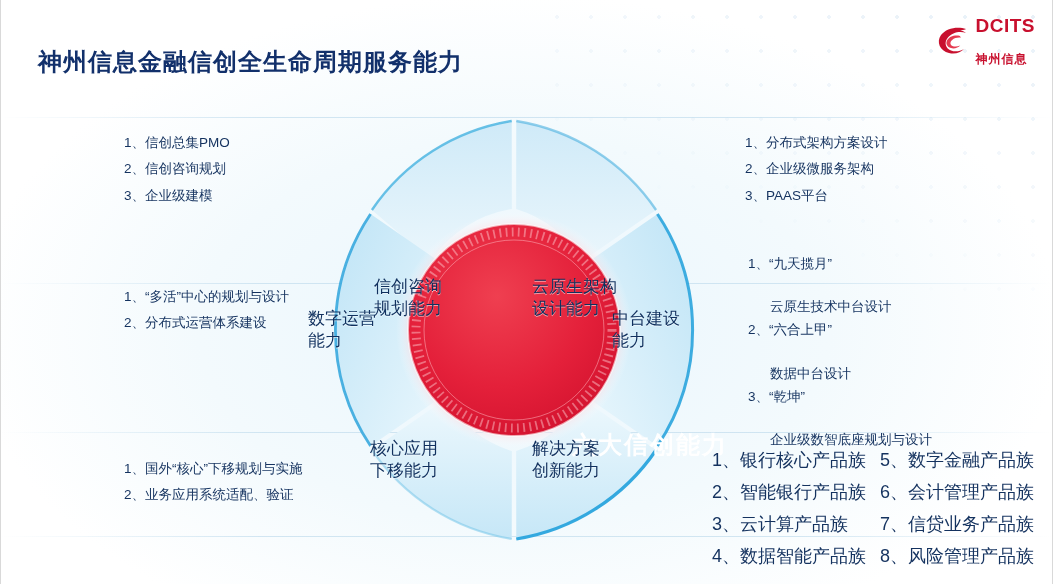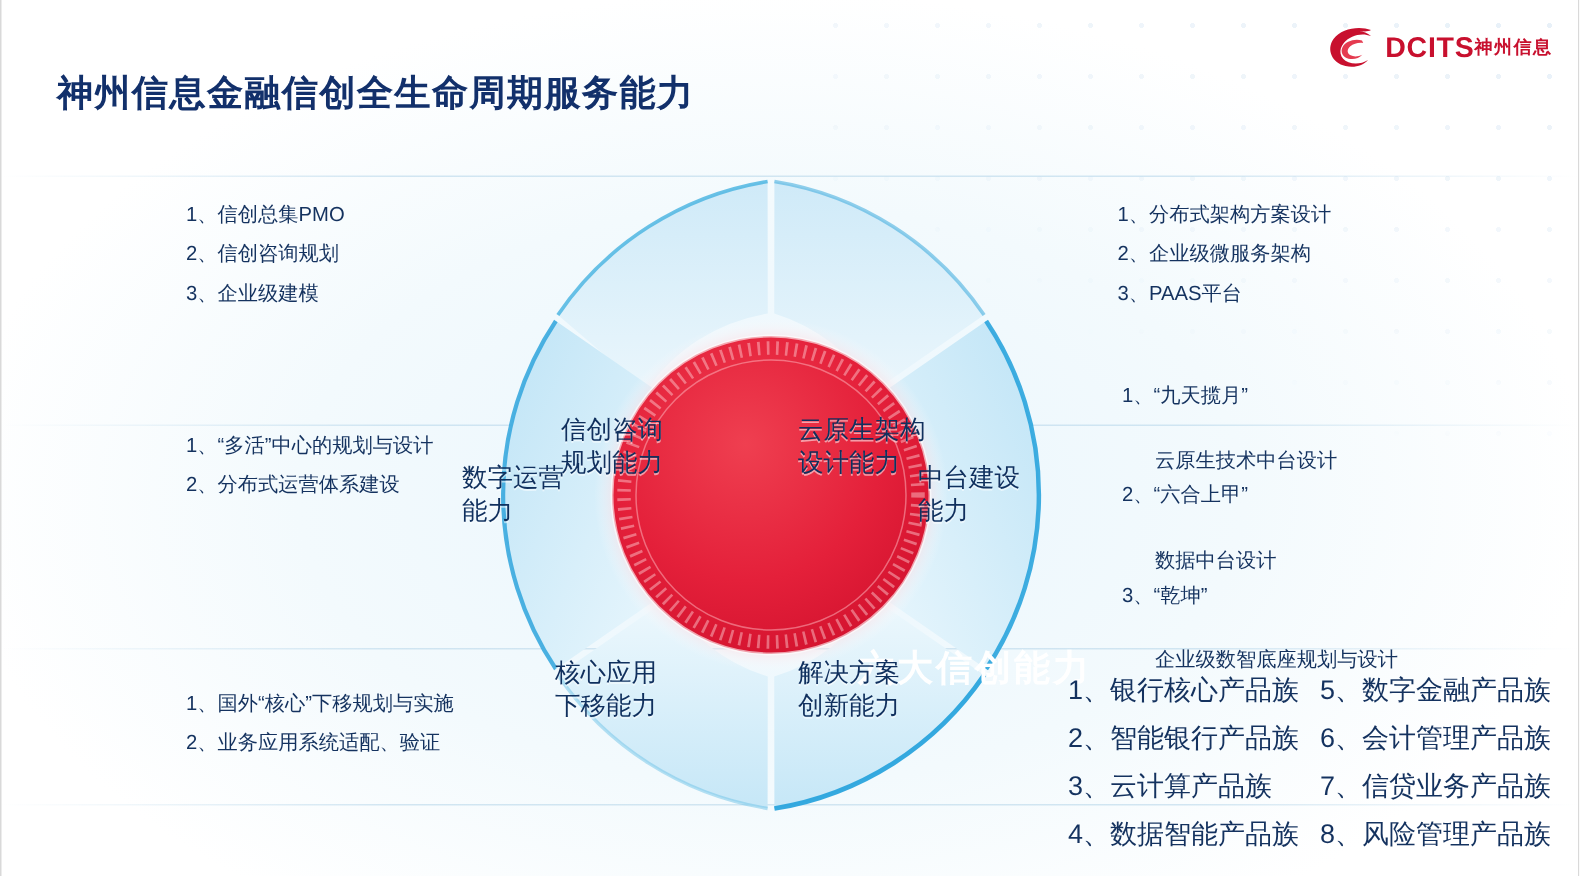--- a/index.html
+++ b/index.html
@@ -33,23 +33,23 @@
   .edge-line{position:absolute;background:#d9d9d9;}
 
   
   .page-title{
     position:absolute;left:38px;top:46px;
     font-size:24px;font-weight:bold;color:#12306b;
     letter-spacing:1px;white-space:nowrap;
   }
   .logo{position:absolute;right:18px;top:16px;display:flex;align-items:center;gap:6px;}
   .logo-mark{width:34px;height:32px;flex:0 0 auto;}
-  .logo-txt{display:flex;line-height:1;}
+  .logo-txt{display:flex;flex-direction:column;line-height:1;}
   .logo-en{font-size:19px;font-weight:bold;color:#c8102e;letter-spacing:.5px;}
-  .logo-cn{font-size:12px;font-weight:bold;color:#c8102e;letter-spacing:1px;margin-top:2px;}
+  .logo-cn{font-size:12px;font-weight:bold;color:#c8102e;letter-spacing:1px;margin-top:18px;}
 
   
   .donut{position:absolute;left:300px;top:116px;width:428px;height:428px;}
   .donut svg{display:block;width:428px;height:428px;}
 
   .seg-label{
     position:absolute;color:#10305e;
     font-size:17px;line-height:1.28;white-space:nowrap;
     text-shadow:0 1px 0 rgba(255,255,255,.55);
   }

